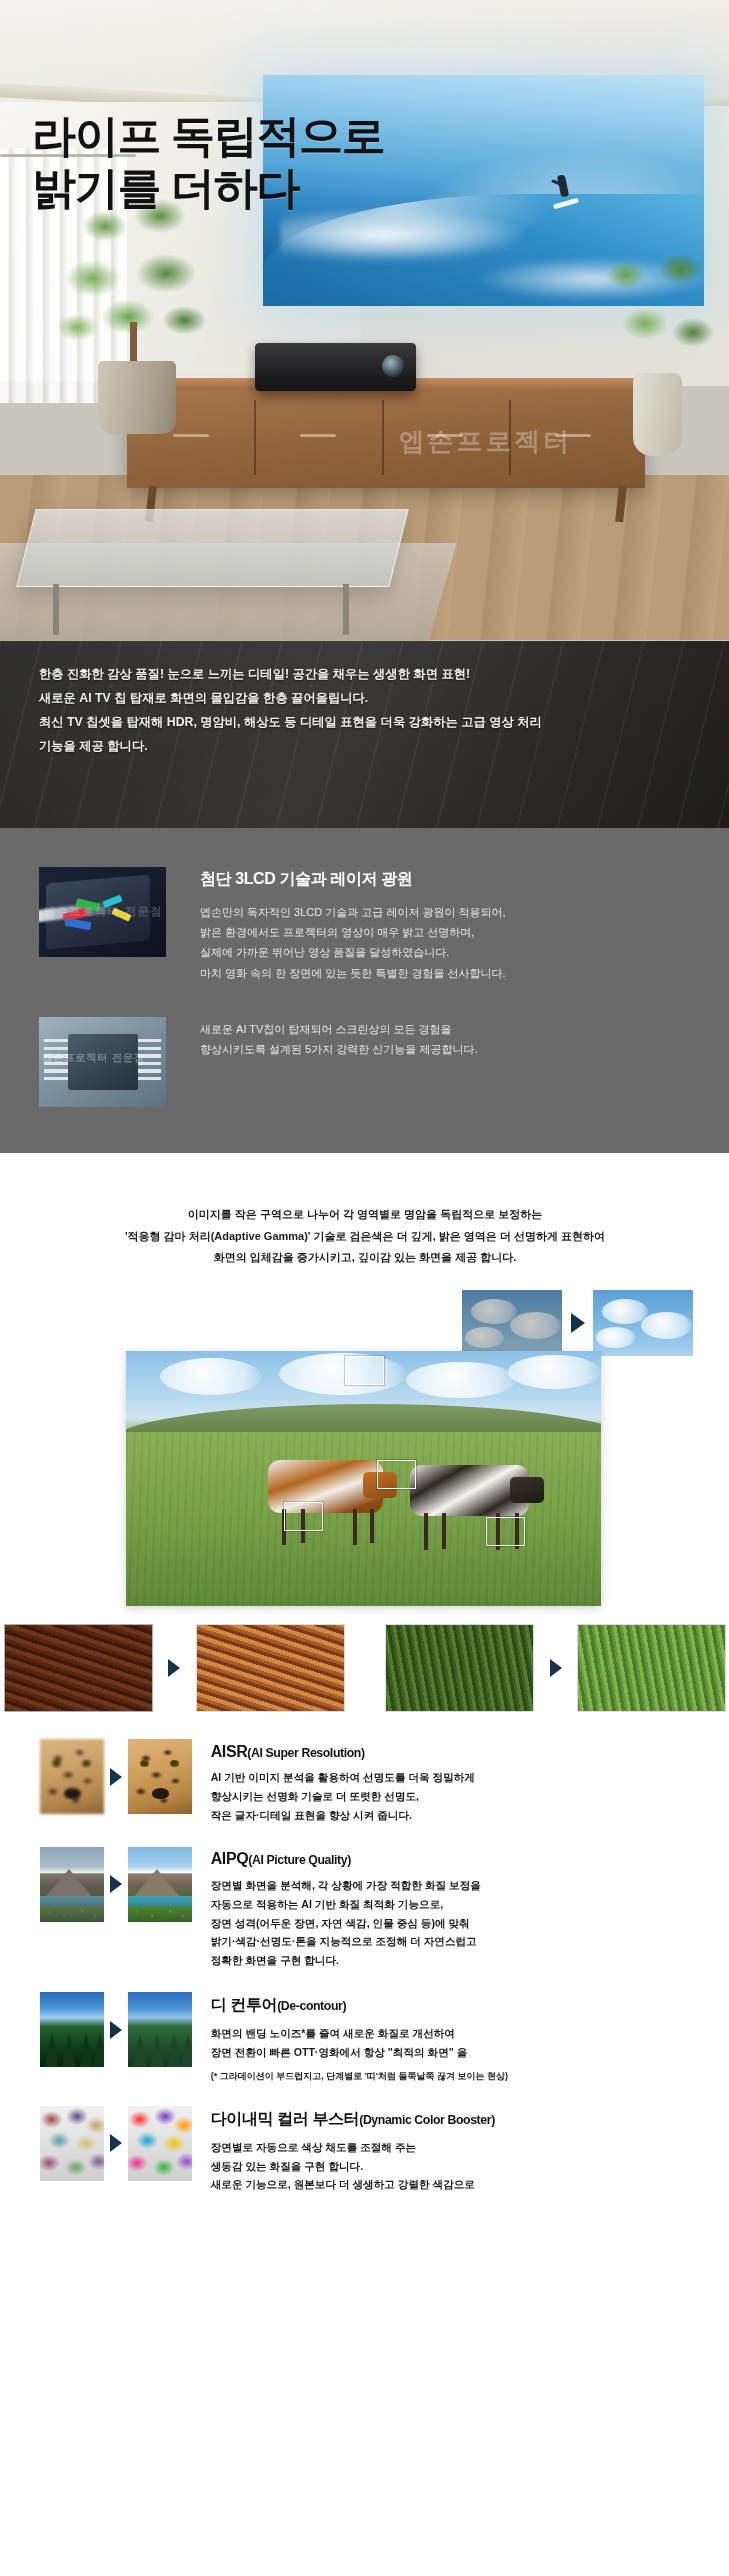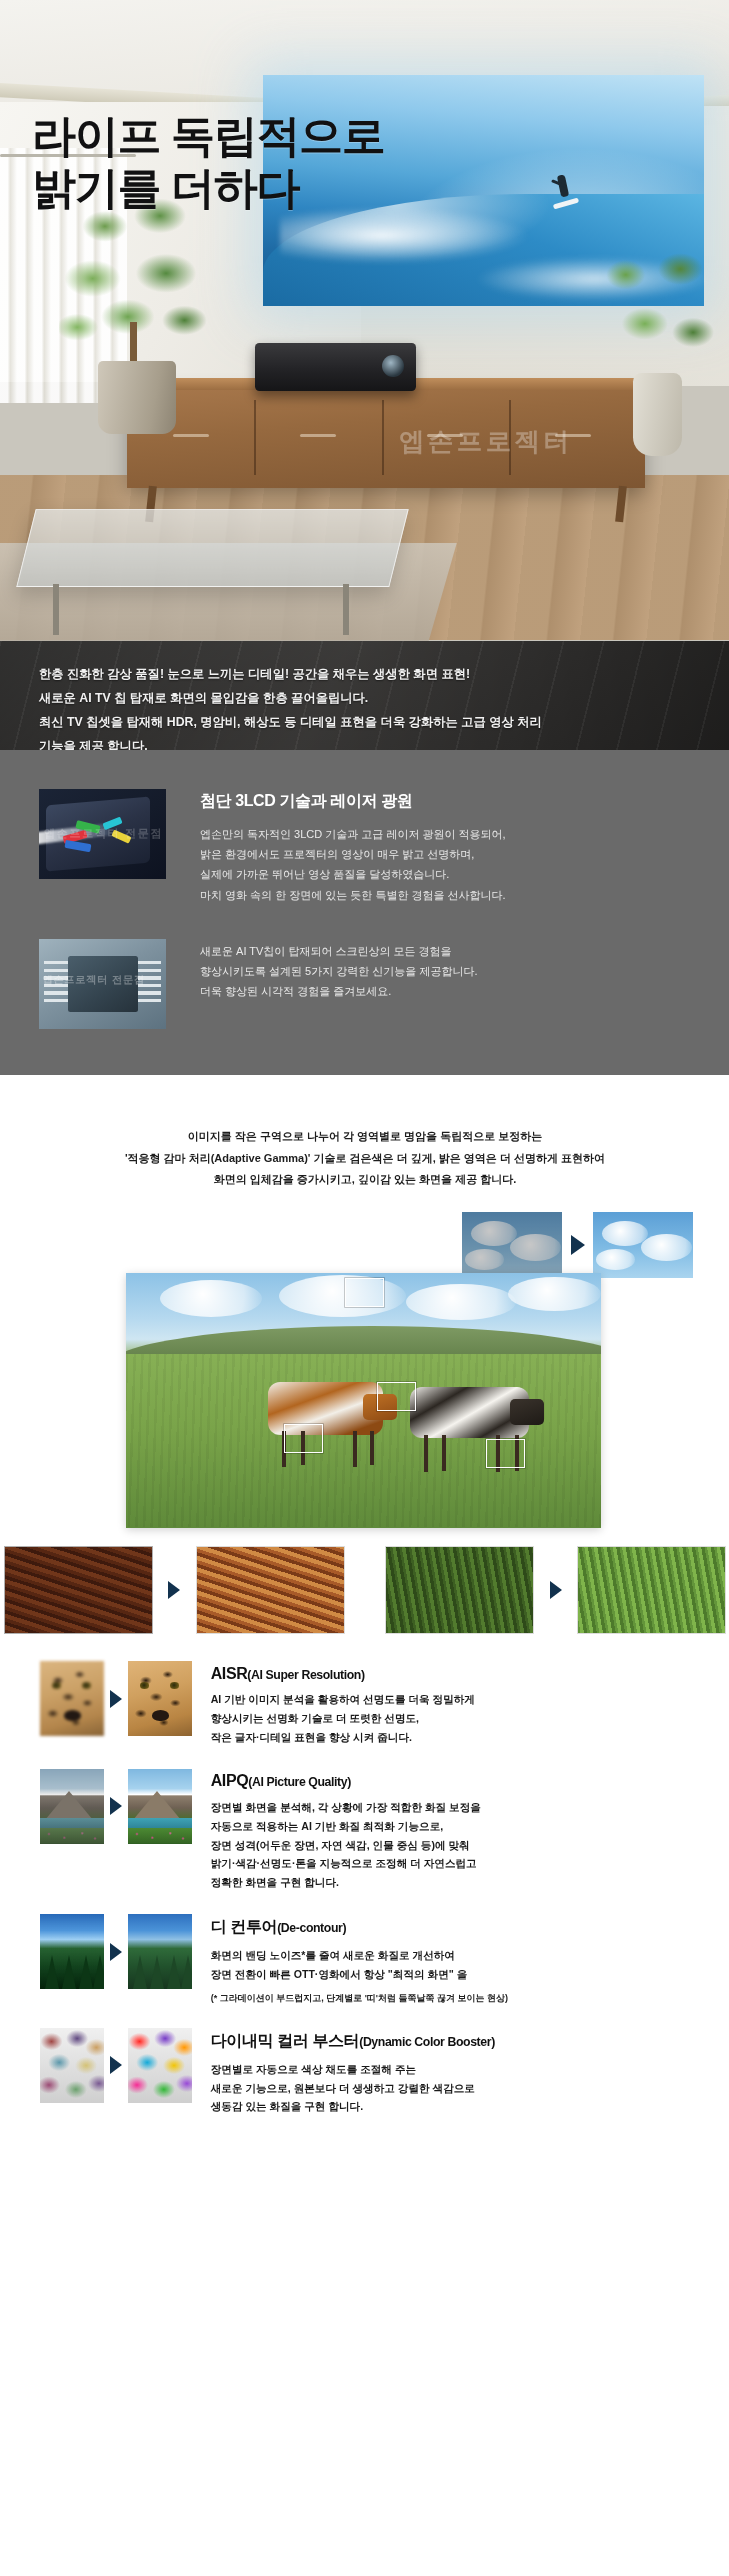--- a/index.html
+++ b/index.html
@@ -203,21 +203,21 @@
   .hero-watermark {
     position: absolute; left: 399px; top: 424px; z-index: 5;
     color: rgba(255,255,255,.30);
     font-size: 25.5px; font-weight: 700; letter-spacing: 3.4px;
   }
 
   
   .intro-strip {
     position: relative;
     width: 730px;
-    height: 109px;
+    height: 187px;
     background:
       linear-gradient(115deg, rgba(0,0,0,.55), rgba(0,0,0,.35) 45%, rgba(0,0,0,.62)),
       linear-gradient(160deg, #6b6a68 0%, #595755 40%, #4d4b49 100%);
     overflow: hidden;
   }
   .intro-strip::after {
     content: ""; position: absolute; inset: 0;
     background: repeating-linear-gradient(104deg,
       rgba(255,255,255,.05) 0px, rgba(255,255,255,.05) 1.7px,
       rgba(0,0,0,0) 1.7px, rgba(0,0,0,0) 39px);
@@ -573,21 +573,20 @@
       <div class="gfeat-thumb tb-chip">
         <div class="pins-l"></div>
         <div class="pins-r"></div>
         <div class="die"></div>
         <div class="wm">엡손프로젝터 전문점</div>
       </div>
       <div class="gfeat-body">
         <div class="gfeat-p">
           <div>새로운 AI TV칩이 탑재되어 스크린상의 모든 경험을</div>
           <div>향상시키도록 설계된 5가지 강력한 신기능을 제공합니다.</div>
-          <div>더욱 향상된 시각적 경험을 즐겨보세요.</div>
         </div>
       </div>
     </div>
 
   </section>
 
   <section class="lc-sec">
     <div class="lc-desc">
       <div>이미지를 작은 구역으로 나누어 각 영역별로 명암을 독립적으로 보정하는</div>
       <div>'적응형 감마 처리(Adaptive Gamma)' 기술로 검은색은 더 깊게, 밝은 영역은 더 선명하게 표현하여</div>
@@ -744,21 +743,21 @@
         <div class="ai-img im-umbrella" style="filter:saturate(.5)"></div>
         <div class="ai-arrow"></div>
         <div class="ai-img im-umbrella" style="filter:saturate(1.25)"></div>
       </div>
       <div class="ai-body">
         <div class="ai-h">
           <span class="ko">다이내믹 컬러 부스터</span><span class="en">(Dynamic Color Booster)</span>
         </div>
         <div class="ai-p">
           <div>장면별로 자동으로 색상 채도를 조절해 주는</div>
+          <div>생동감 있는 화질을 구현 합니다.</div>
           <div>새로운 기능으로, 원본보다 더 생생하고 강렬한 색감으로</div>
-          <div>생동감 있는 화질을 구현 합니다.</div>
         </div>
       </div>
     </div>
 
   </section>
 </div>
 
 
 </body></html>

